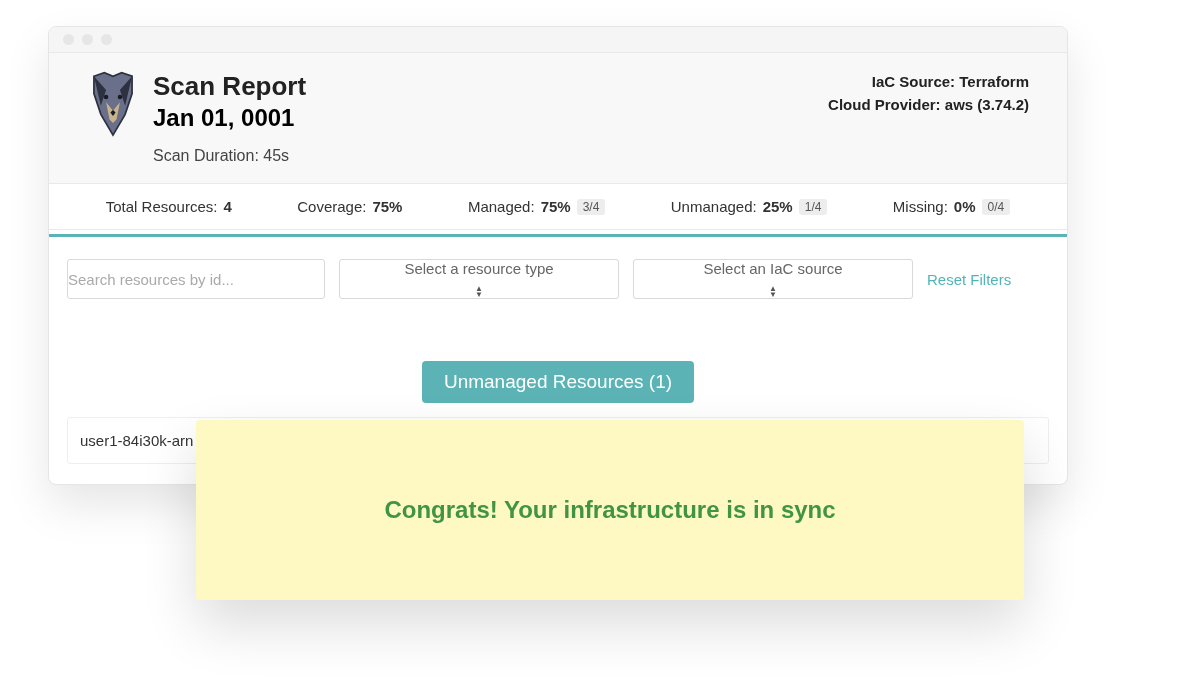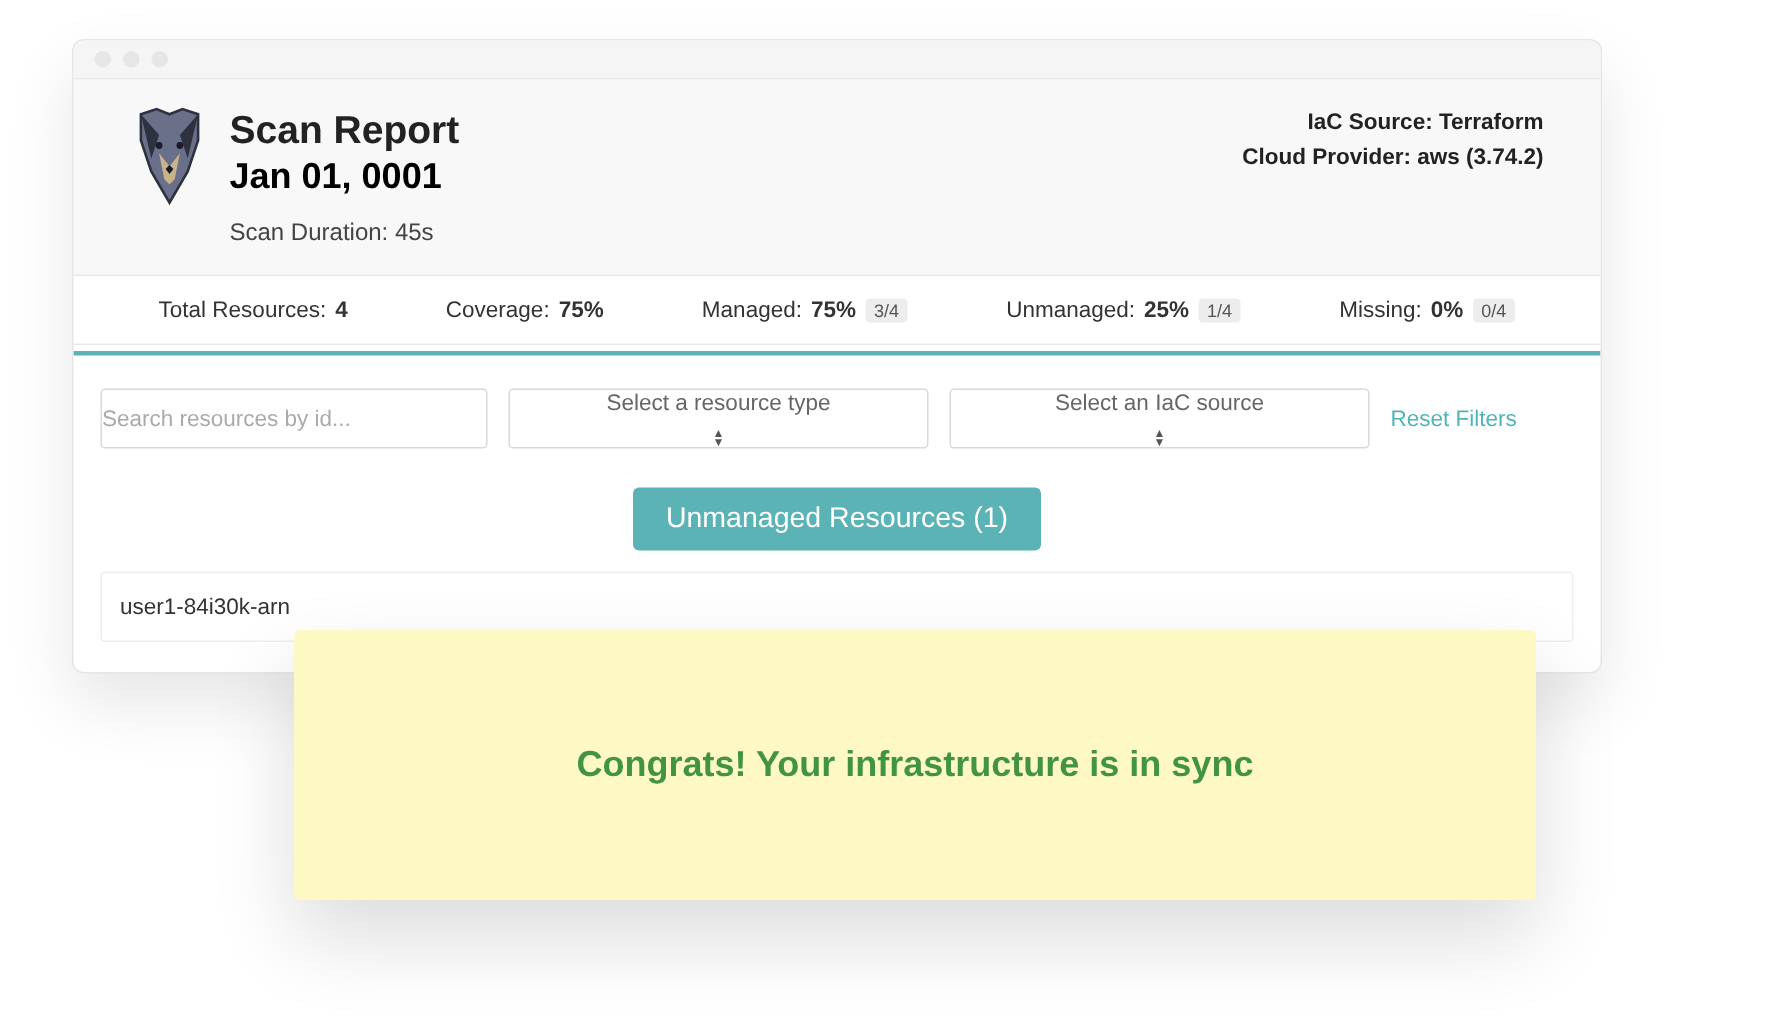--- a/index.html
+++ b/index.html
@@ -81,21 +81,21 @@
   .select .caret {
     display: flex; flex-direction: column; font-size: 8px; color: #555; line-height: 6px;
   }
   .reset-link {
     color: #51b4b6; font-size: 15px; cursor: pointer;
   }
   .tabs {
     display: flex; justify-content: center; gap: 28px; padding: 20px 0 14px;
   }
   .tab {
-    font-size: 19px; padding: 10px 22px; border-radius: 4px; color: #6d6d6d; cursor: pointer;
+    font-size: 19px; padding: 10px 22px; border-radius: 4px; color: #6d6d6d; cursor: pointer; margin-top: 36px;
   }
   .tab.active { background: #5bb3b5; color: #fff; }
   .table-area { padding: 0 18px 20px; }
   .col-header {
     font-size: 16px; color: #555; padding: 8px 8px 10px;
   }
   .row-card {
     border: 1px solid #eee; border-radius: 3px; padding: 14px 12px;
     font-size: 15px; color: #333;
   }

